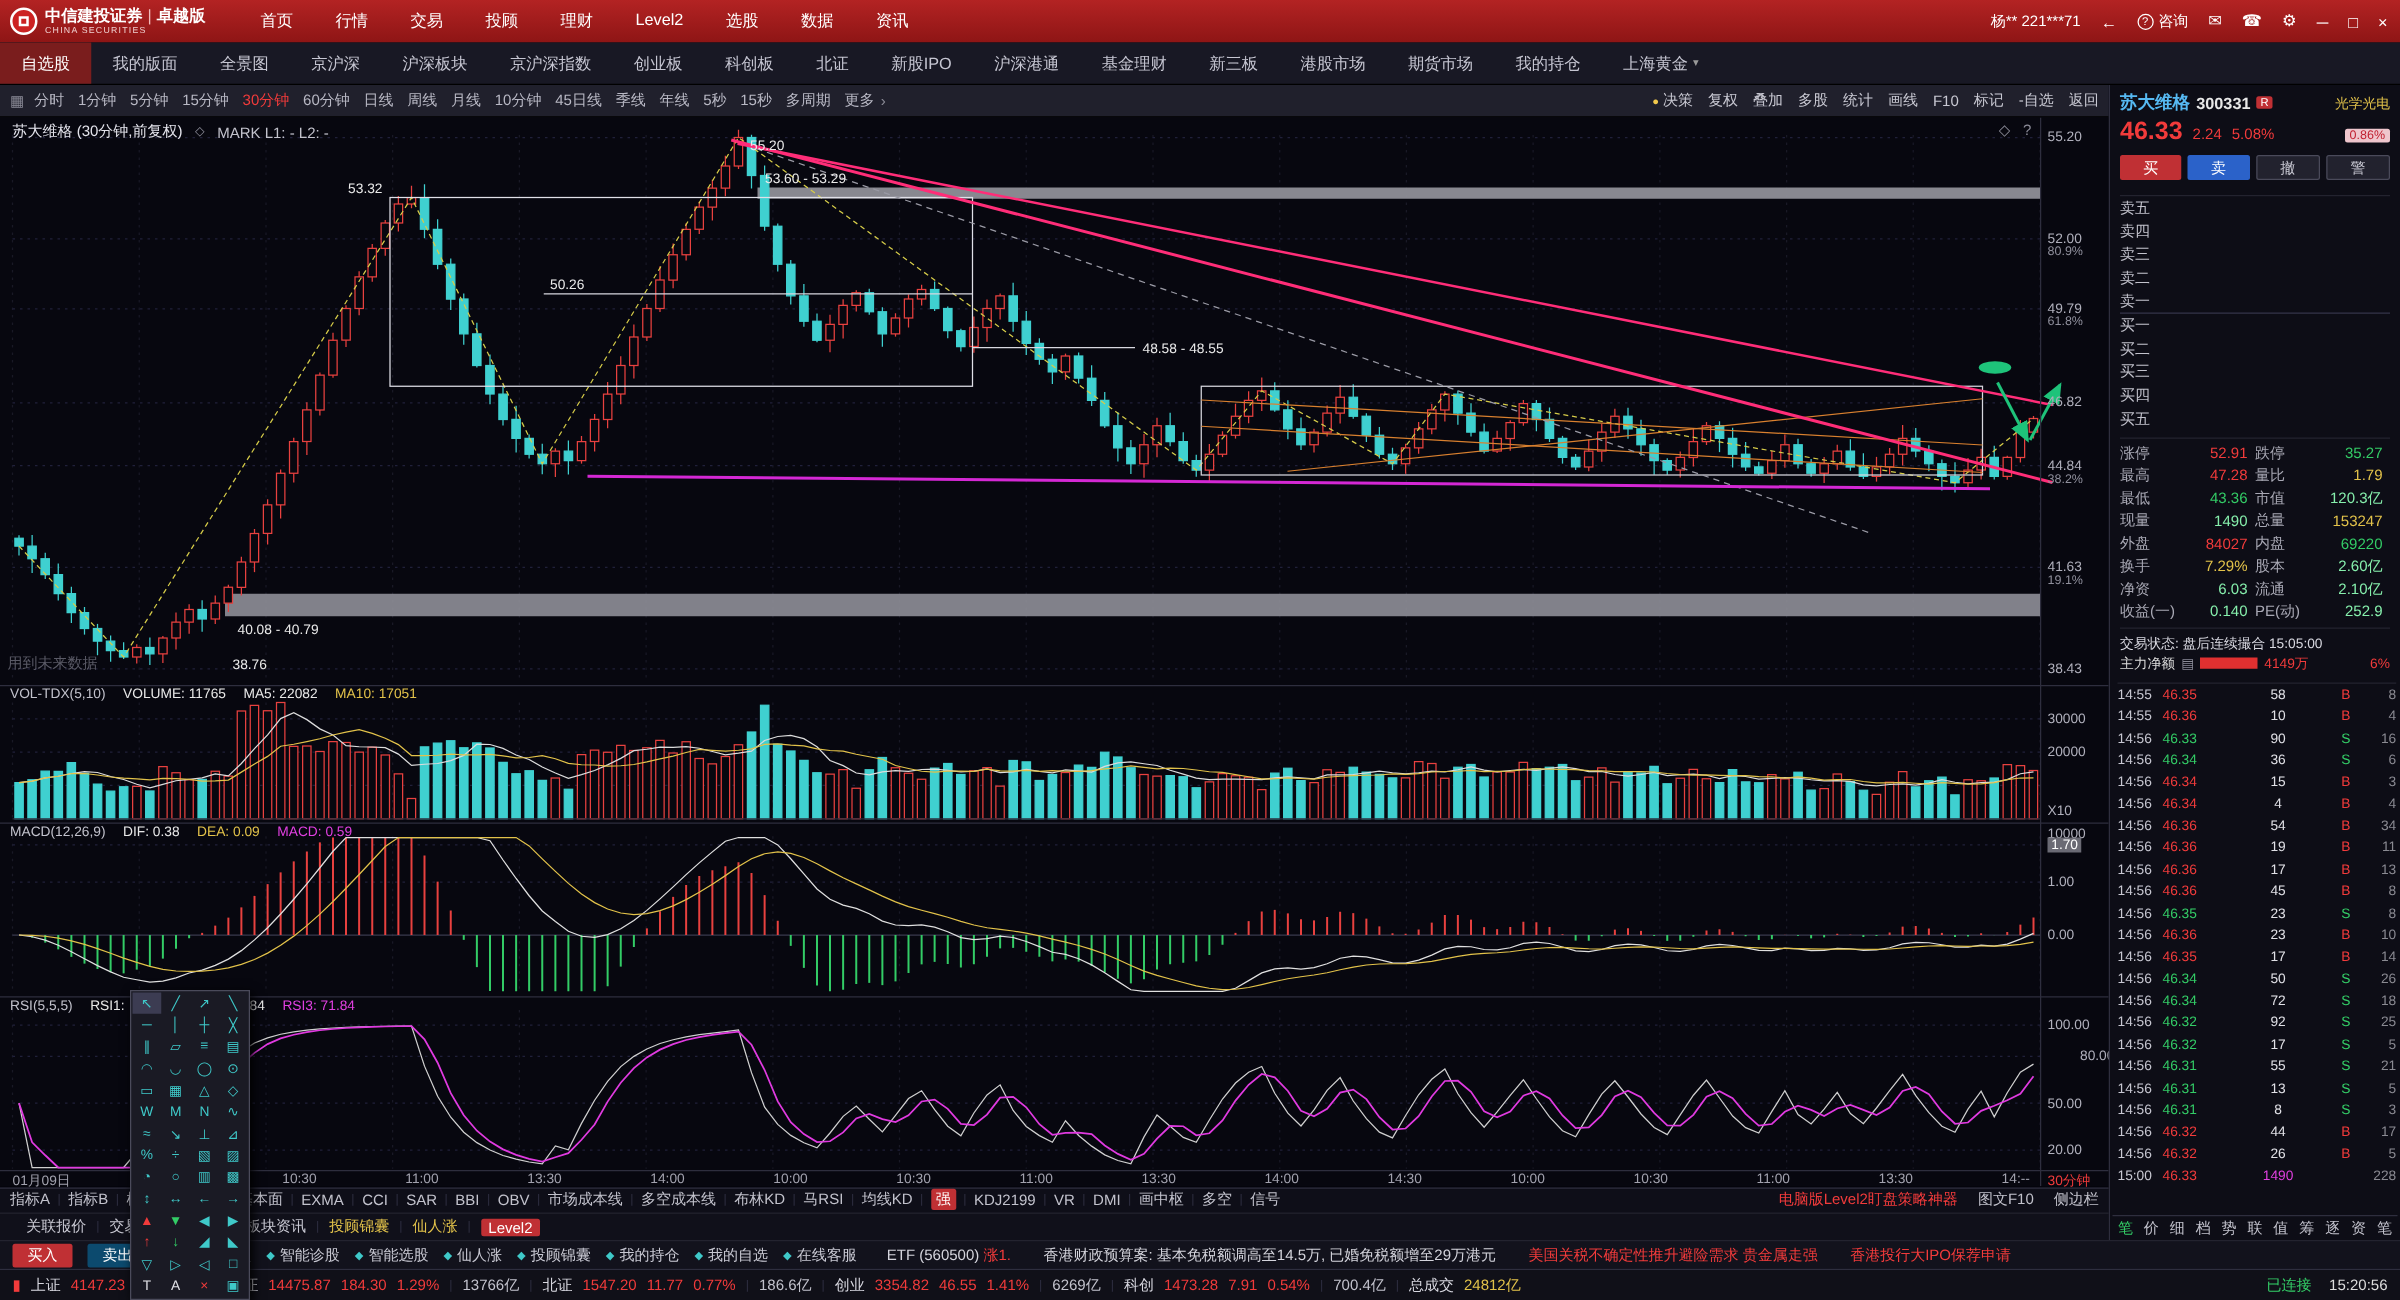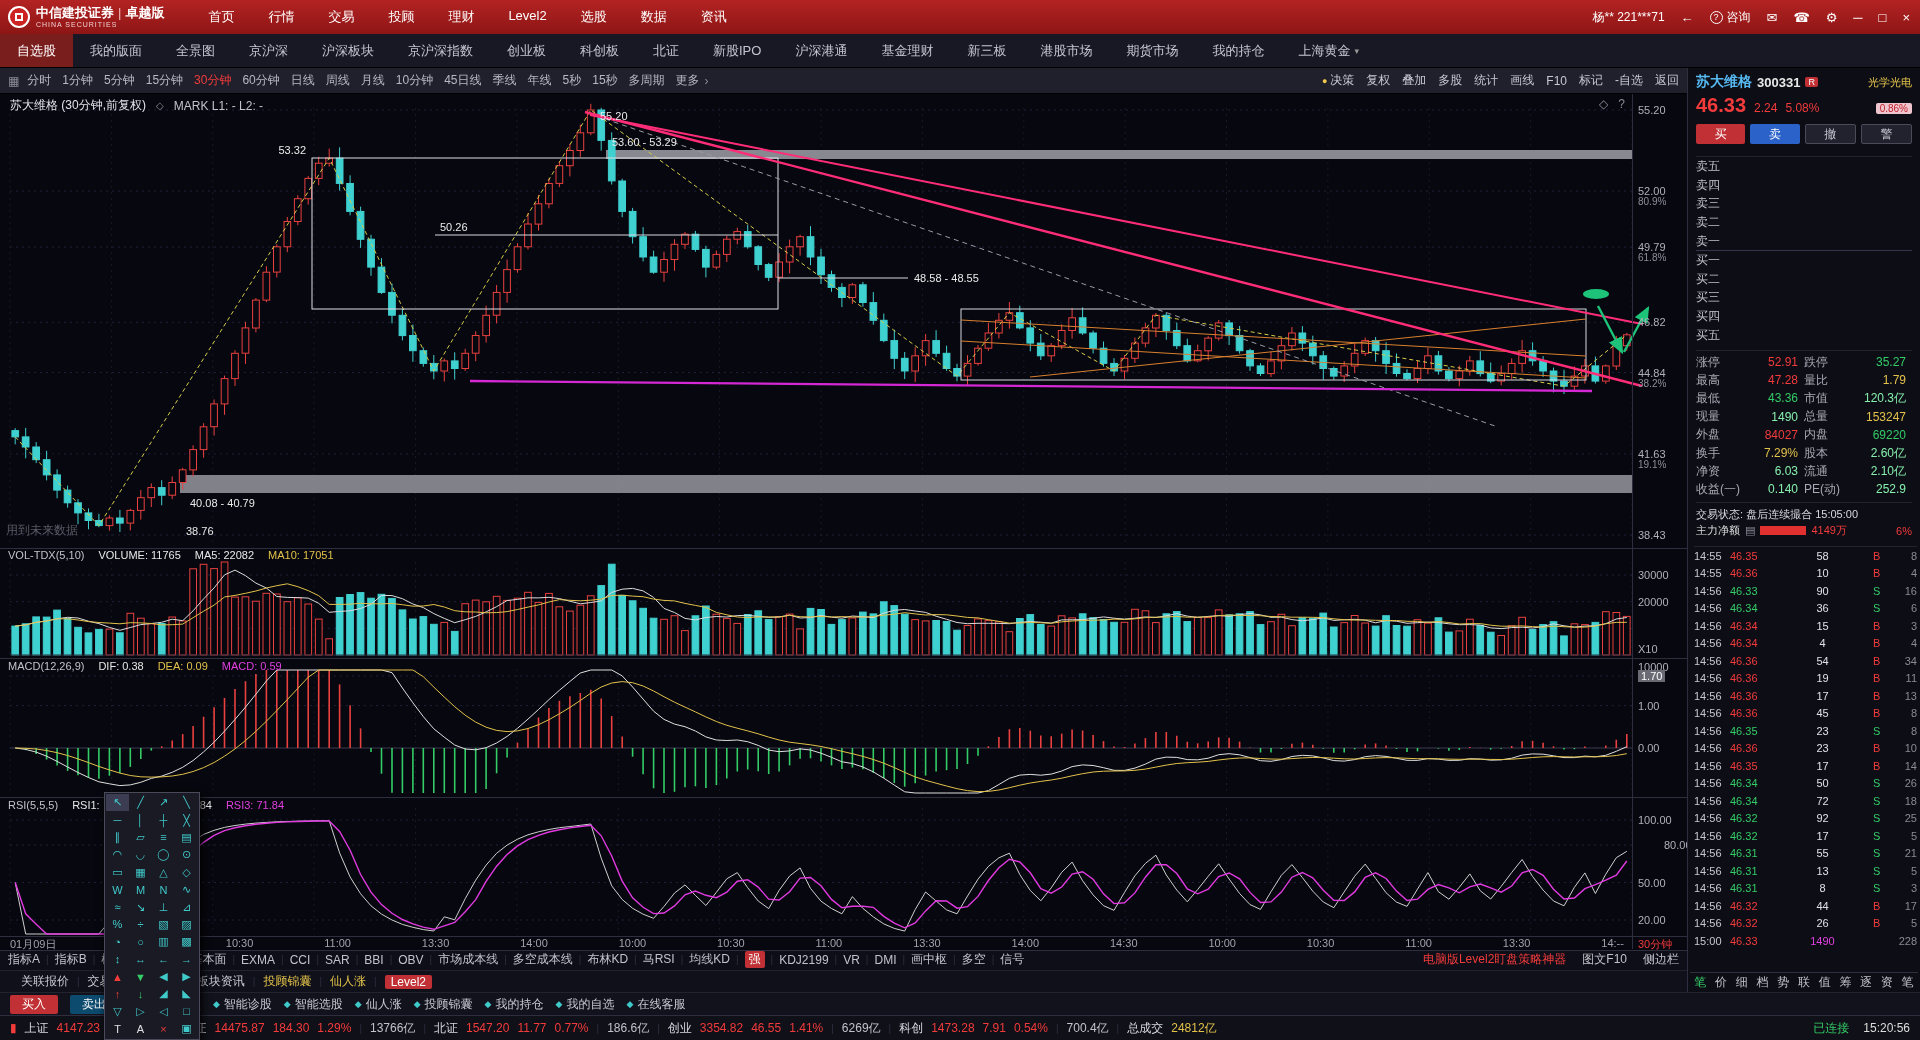--- a/index.html
+++ b/index.html
@@ -1500,20 +1500,26 @@
         </span>
         <span class="sc-item">
           <i class="dia">◆</i>
           <span>我的自选</span>
         </span>
         <span class="sc-item">
           <i class="dia">◆</i>
           <span>在线客服</span>
         </span>
       </span>
+    <span id="rowc-news">
+        <span class="news"><span>ETF (560500)</span><span class="red"> 涨1.</span></span>
+        <span class="news"><span>香港财政预算案: 基本免税额调高至14.5万, 已婚免税额增至29万港元</span></span>
+        <span class="news red"><span>美国关税不确定性推升避险需求 贵金属走强</span></span>
+        <span class="news red"><span>香港投行大IPO保荐申请</span></span>
+      </span>
   </div>
 
   <div class="statusbar">
     <span class="mkicon">▮</span>
     <span id="sb-idx">
         <span class="sb-name">上证</span>
         <span class="sb-val red">4147.23</span>
         <span class="sep">|</span>
         <span class="sb-vol">10860亿</span>
         <span class="sep">|</span>

